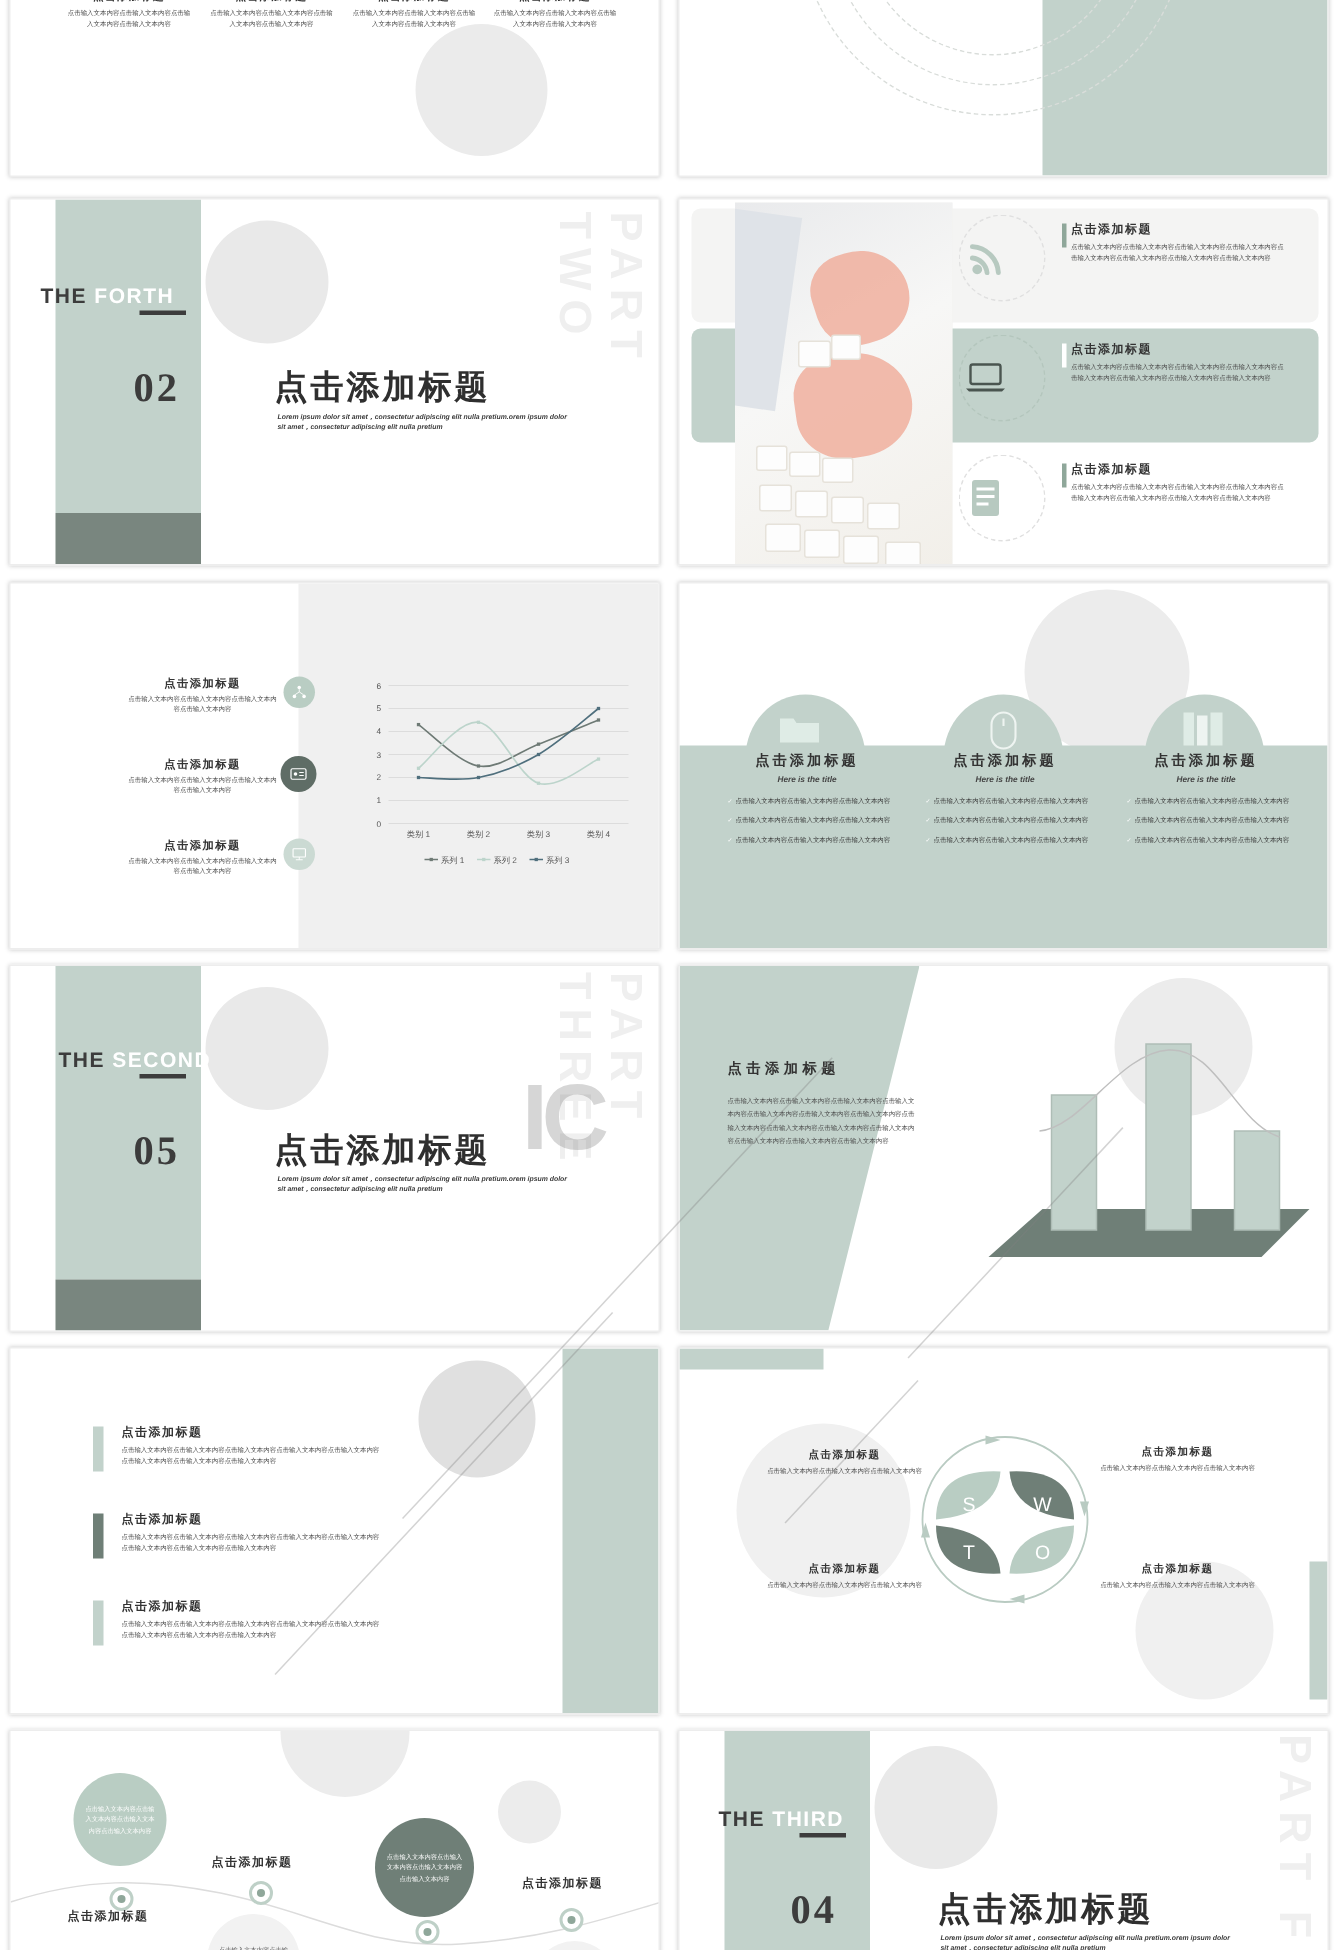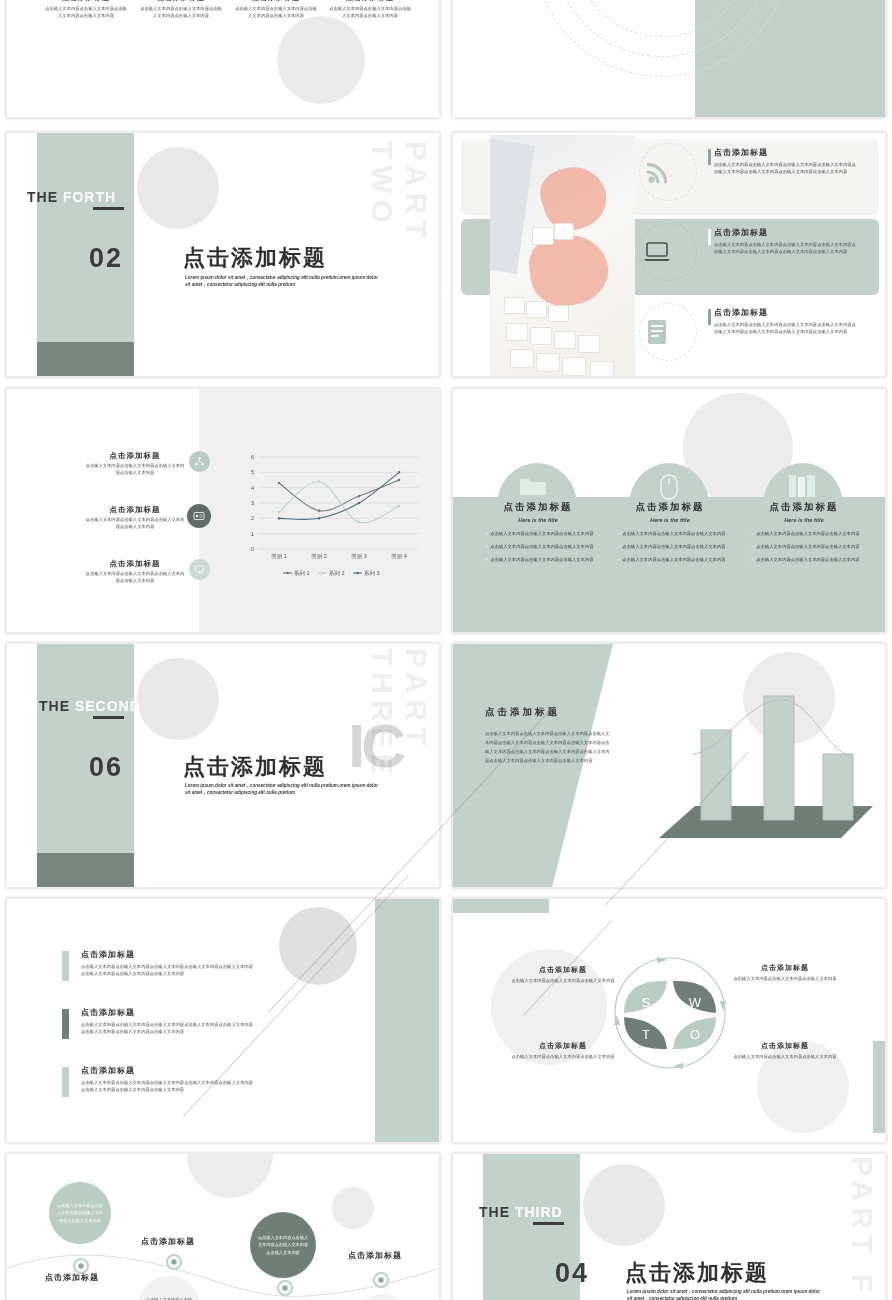--- a/index.html
+++ b/index.html
@@ -24,21 +24,21 @@
   .en-sub{color:#444;font-weight:bold;font-style:italic;}
 
   
   .sec-band{position:absolute;left:7%;top:0;width:22.5%;height:86%;background:#c2d2cb;}
   .sec-band-foot{position:absolute;left:7%;width:22.5%;height:14%;top:86%;background:#79867f;}
   .sec-circle{position:absolute;border-radius:50%;background:#e9e9e9;}
   .sec-the{position:absolute;font-weight:bold;letter-spacing:1px;white-space:nowrap;}
   .sec-the .w1{color:#3c3c3c;}
   .sec-the .w2{color:#ffffff;}
   .sec-underline{position:absolute;background:#3c3c3c;}
-  .sec-num{position:absolute;font-weight:bold;color:#3c3c3c;letter-spacing:2px;}
+  .sec-num{position:absolute;font-weight:bold;color:#3c3c3c;letter-spacing:2px;font-family:Liberation Serif, serif;}
   .sec-maintitle{position:absolute;font-weight:bold;color:#2f2f2f;white-space:nowrap;}
   .sec-lorem{position:absolute;color:#3c3c3c;font-weight:bold;font-style:italic;line-height:1.6;}
   .sec-part{position:absolute;color:#efefef;font-weight:bold;writing-mode:vertical-rl;letter-spacing:6px;}
 
   
   .s1-col{position:absolute;text-align:center;}
   .s1-circ{position:absolute;border-radius:50%;background:#ebebeb;}
 
   
   .s2-right{position:absolute;right:0;top:0;width:44%;height:100%;background:#c2d2cb;}
@@ -326,21 +326,21 @@
 
   <div class="slide" style="left:6px;top:643px;width:434px;height:245px;">
     <div class="sec-circle" style="left:130px;top:14px;width:82px;height:82px;"></div>
     <div class="sec-band"></div>
     <div class="sec-band-foot"></div>
     <div class="sec-the" style="left:32px;top:54px;font-size:14px;">
       <span class="w1">THE</span>
       <span class="w2">SECOND</span>
     </div>
     <div class="sec-underline" style="left:86px;top:72px;width:31px;height:2.5px;"></div>
-    <div class="sec-num" style="left:82px;top:108px;font-size:27px;">06</div>
+    <div class="sec-num" style="left:82px;top:108px;font-size:27px;">05</div>
     <div class="sec-maintitle" style="left:176px;top:108px;font-size:22px;letter-spacing:2px;">点击添加标题</div>
     <div class="sec-lorem" style="left:178px;top:138px;width:196px;font-size:4.6px;">Lorem ipsum dolor sit amet，consectetur adipiscing elit nulla pretium.orem ipsum dolor sit amet，consectetur adipiscing elit nulla pretium</div>
     <div class="sec-part" style="right:6px;top:4px;font-size:30px;height:230px;">PART THREE</div>
   </div>
 
   <div class="slide" style="left:452px;top:643px;width:434px;height:245px;">
     <div class="sl8-left" style="width:160px;clip-path:polygon(0 0,100% 0,62% 100%,0 100%);"></div>
     <div class="sec-circle" style="left:290px;top:8px;width:92px;height:92px;background:#ececec;"></div>
     <div style="position:absolute;left:32px;top:62px;width:125px;">
       <div class="cn-title" style="font-size:9.5px;letter-spacing:3px;">点击添加标题</div>
@@ -462,21 +462,21 @@
 
   <div class="slide" style="left:452px;top:1153px;width:434px;height:245px;">
     <div class="sec-circle" style="left:130px;top:10px;width:82px;height:82px;"></div>
     <div class="sec-band"></div>
 
     <div class="sec-the" style="left:26px;top:50px;font-size:14px;">
       <span class="w1">THE</span>
       <span class="w2">THIRD</span>
     </div>
     <div class="sec-underline" style="left:80px;top:68px;width:31px;height:2.5px;"></div>
-    <div class="sec-num" style="left:74px;top:104px;font-size:27px;margin-left:28px;">04</div>
+    <div class="sec-num" style="left:74px;top:104px;font-size:27px;">04</div>
     <div class="sec-maintitle" style="left:172px;top:104px;font-size:22px;letter-spacing:2px;">点击添加标题</div>
     <div class="sec-lorem" style="left:174px;top:134px;width:196px;font-size:4.6px;">Lorem ipsum dolor sit amet，consectetur adipiscing elit nulla pretium.orem ipsum dolor sit amet，consectetur adipiscing elit nulla pretium</div>
     <div class="sec-part" style="right:6px;top:2px;font-size:30px;height:160px;">PART F</div>
   </div>
 
   <div class="wm-line" style="left:268px;top:1012px;width:420px;height:1px;transform:rotate(-47deg);"></div>
   <div class="wm-line" style="left:183px;top:1116px;width:330px;height:1px;transform:rotate(-47deg);"></div>
   <div class="wm-line" style="left:605px;top:905px;width:210px;height:1px;transform:rotate(-47deg);"></div>
   <div class="wm-line" style="left:523px;top:1015px;width:130px;height:1px;transform:rotate(-47deg);"></div>
   <div class="wm" style="left:348px;top:710px;font-size:62px;letter-spacing:-4px;">IC</div>

